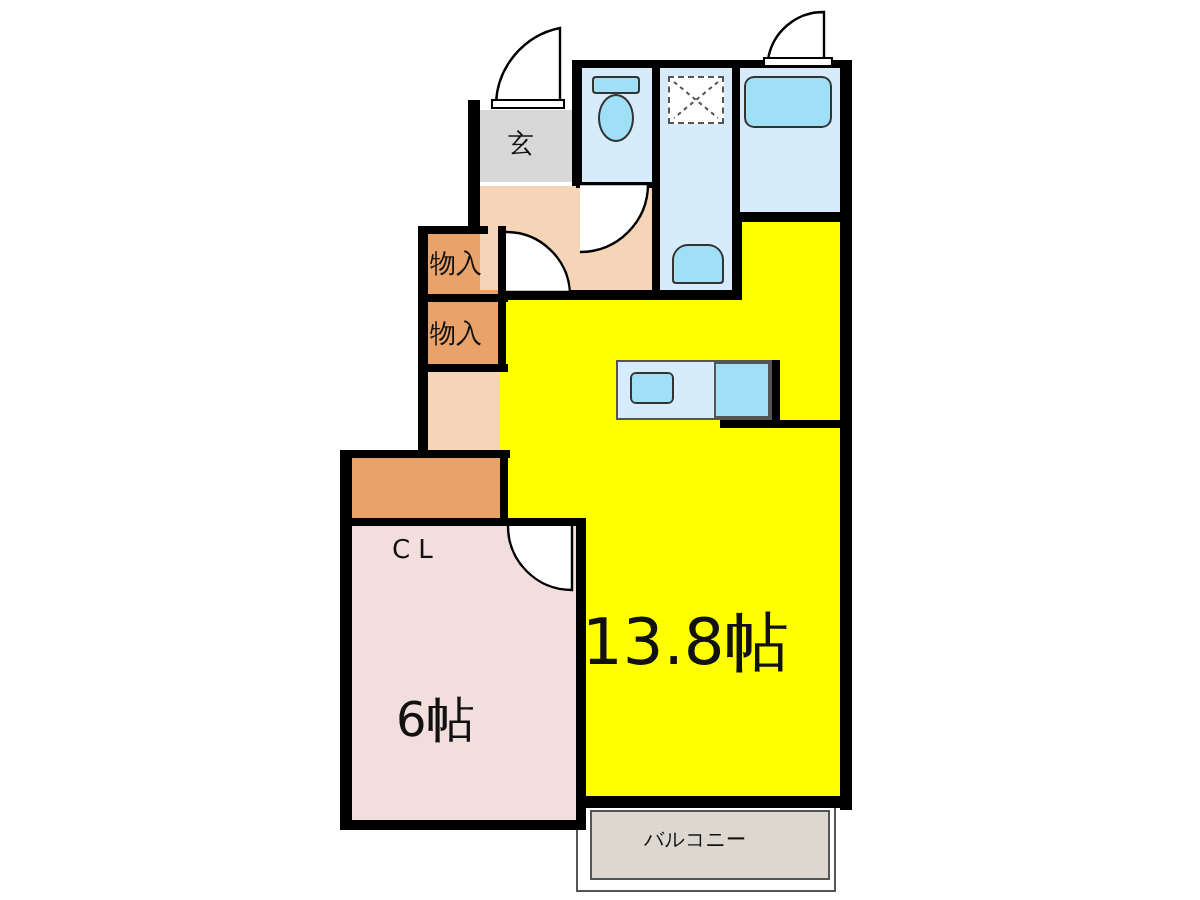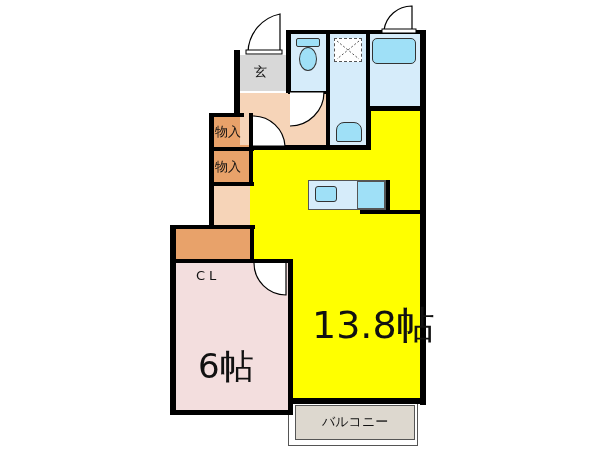--- a/index.html
+++ b/index.html
@@ -105,16 +105,16 @@
     <path d="M0 0 A 32 32 0 0 1 32 30 L0 30" fill="#fff" stroke="#000" stroke-width="1.2"></path>
   </svg>
   <svg style="left:252px;top:263px;" width="36" height="34">
     <path d="M2 0 A 32 32 0 0 0 34 32 L34 0" fill="#fff" stroke="#000" stroke-width="1.2"></path>
   </svg>
 
   <div class="lbl" style="left:254px;top:63px;font-size:13px;">玄</div>
   <div class="lbl" style="left:215px;top:123px;font-size:13px;">物入</div>
   <div class="lbl" style="left:215px;top:158px;font-size:13px;">物入</div>
   <div class="lbl" style="left:196px;top:236px;font-size:13px;letter-spacing:4px;margin-top:32px;">CL</div>
-  <div class="lbl" style="left:198px;top:344px;font-size:34px;">6帖</div>
-  <div class="lbl" style="left:312px;top:300px;font-size:38px;">13.8帖</div>
-  <div class="lbl" style="left:322px;top:413px;font-size:13px;">バルコニー</div>
+  <div class="lbl" style="left:198px;top:344px;font-size:24px;">6帖</div>
+  <div class="lbl" style="left:291px;top:300px;font-size:32px;">13.8帖</div>
+  <div class="lbl" style="left:322px;top:413px;font-size:10px;">バルコニー</div>
 </div>
 
 </body></html>

